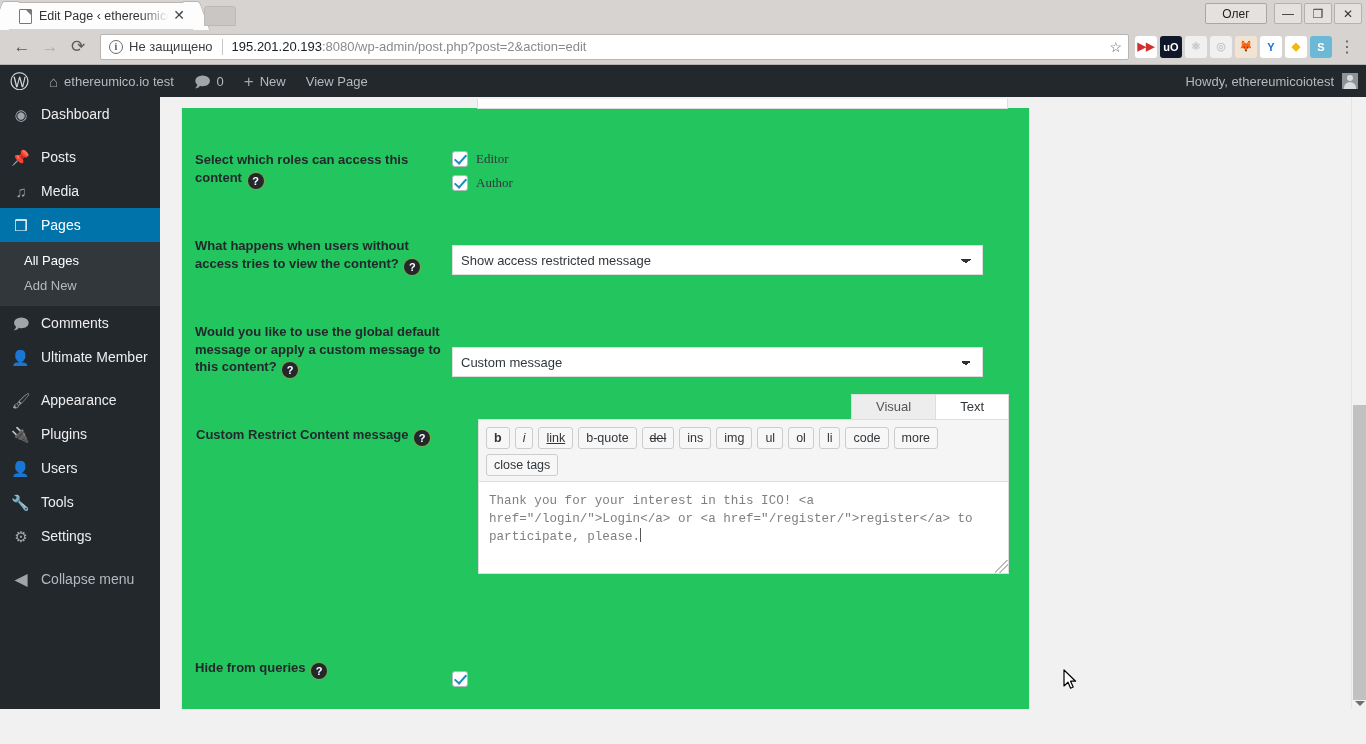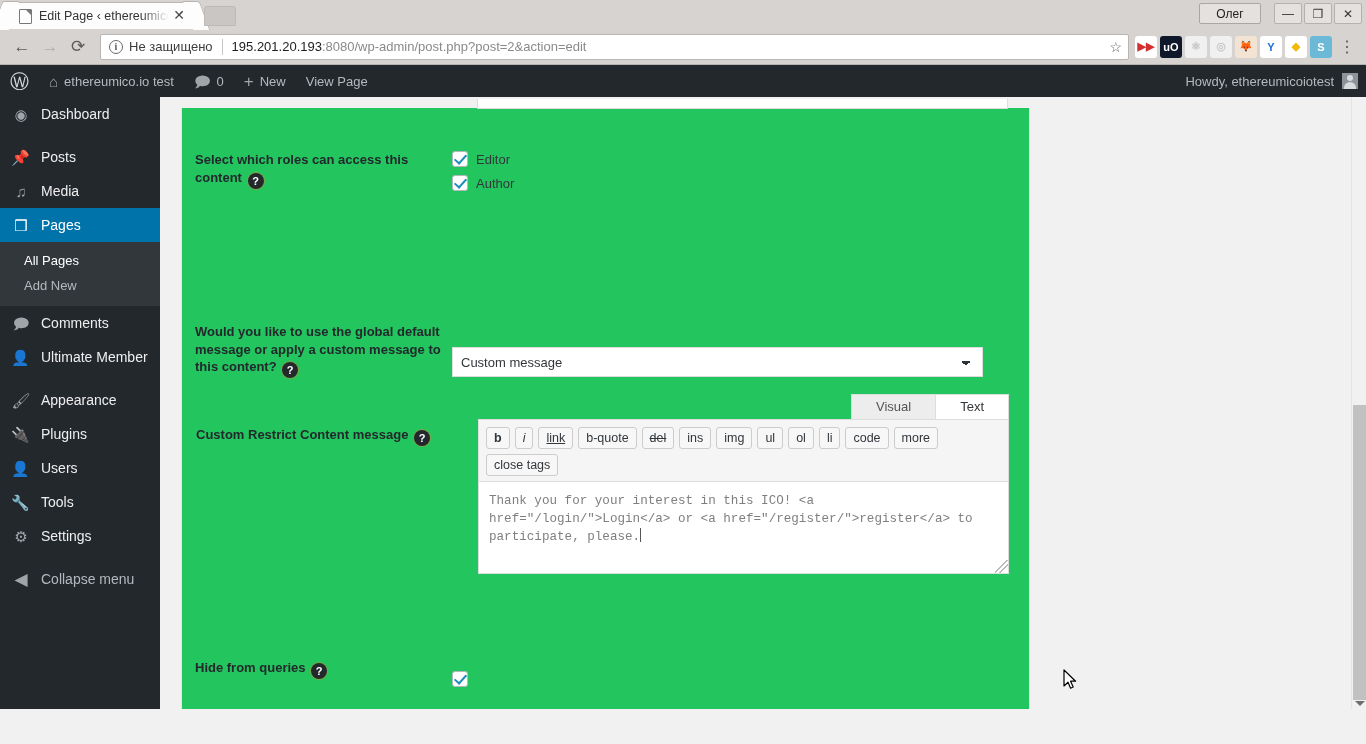--- a/index.html
+++ b/index.html
@@ -62,21 +62,21 @@
   }
   #win-controls {
     position: absolute; right: 4px; top: 3px;
     display: flex; align-items: center; gap: 2px;
   }
   #user-chip {
     height: 21px; min-width: 62px; padding: 0 9px;
     border: 1px solid #a9a6a3; border-radius: 2px;
     background: #e4e1de; font-size: 12px; color: #222;
     display: flex; align-items: center; justify-content: center;
-    margin-right: 11px;
+    margin-right: 5px;
   }
   .wbtn {
     width: 28px; height: 21px; border: 1px solid #b4b1ae;
     background: #e4e1de; border-radius: 2px;
     display: flex; align-items: center; justify-content: center;
     font-size: 12px; color: #333;
   }
 
   #toolbar {
     height: 36px; background: #d6d3d0;
@@ -439,33 +439,42 @@
     <div id="metabox">
 
       <div id="clipped-input"></div>
 
       <div class="form-row" style="top:43px; left:0;">
         <div class="form-label">
           <span>Select which roles can access this content</span>
           <span class="helpicon">?</span>
         </div>
         <div style="display:flex; gap:0; width:520px;">
-          <div style="width:176px; display:flex; flex-direction:column; gap:8px;">
+          <div style="width:176px; display:flex; flex-direction:column; gap:8px;font-family:Liberation Serif, serif;">
             <label class="cb-row">
               <span class="cb checked"></span>
               <span>Editor</span>
             </label>
             <label class="cb-row">
               <span class="cb checked"></span>
               <span>Author</span>
             </label>
           </div>
         </div>
       </div>
 
+      <div class="form-row" style="top:129px; left:0;">
+        <div class="form-label">
+          <span>What happens when users without access tries to view the content?</span>
+          <span class="helpicon">?</span>
+        </div>
+        <div style="padding-top:8px;">
+          <select class="wp-select" id="sel-noaccess"><option value="Show access restricted message">Show access restricted message</option><option value="Redirect user">Redirect user</option><option value="Hide content">Hide content</option></select>
+        </div>
+      </div>
 
       <div class="form-row" style="top:215px; left:0;">
         <div class="form-label">
           <span>Would you like to use the global default message or apply a custom message to this content?</span>
           <span class="helpicon">?</span>
         </div>
         <div style="padding-top:24px;">
           <select class="wp-select" id="sel-msgsrc"><option value="Global default message">Global default message</option><option value="Custom message" selected="">Custom message</option></select>
         </div>
       </div>

